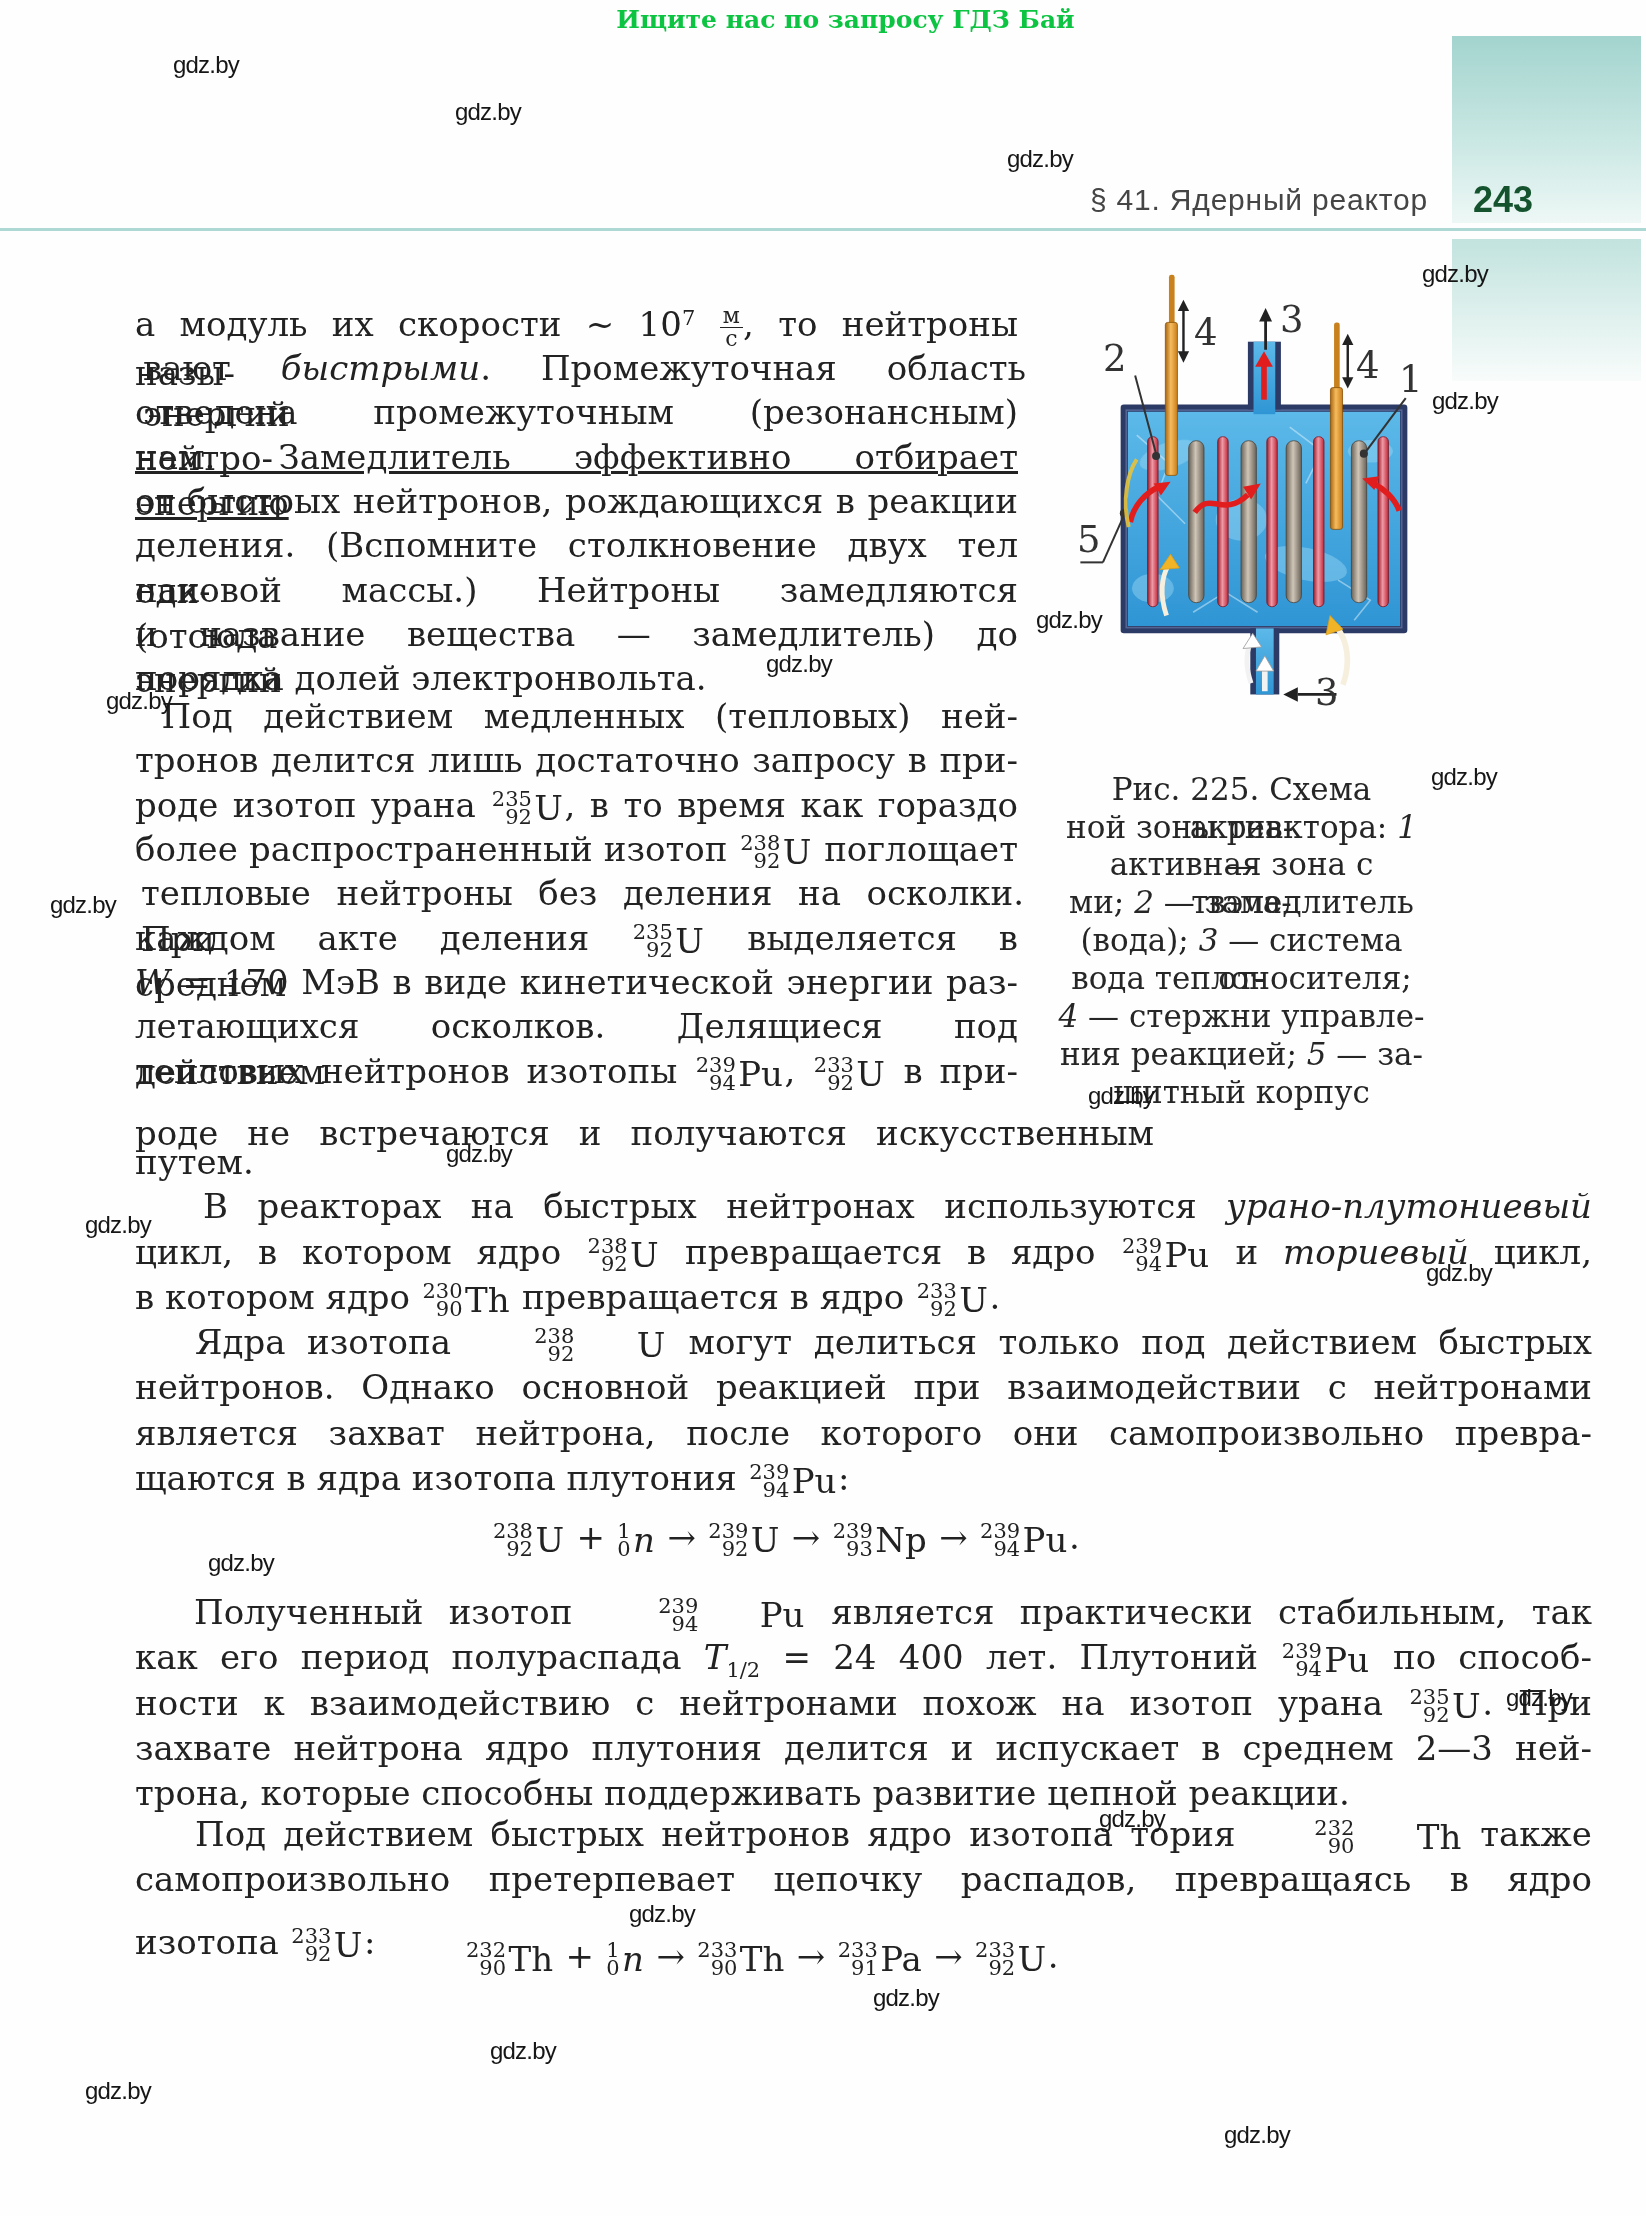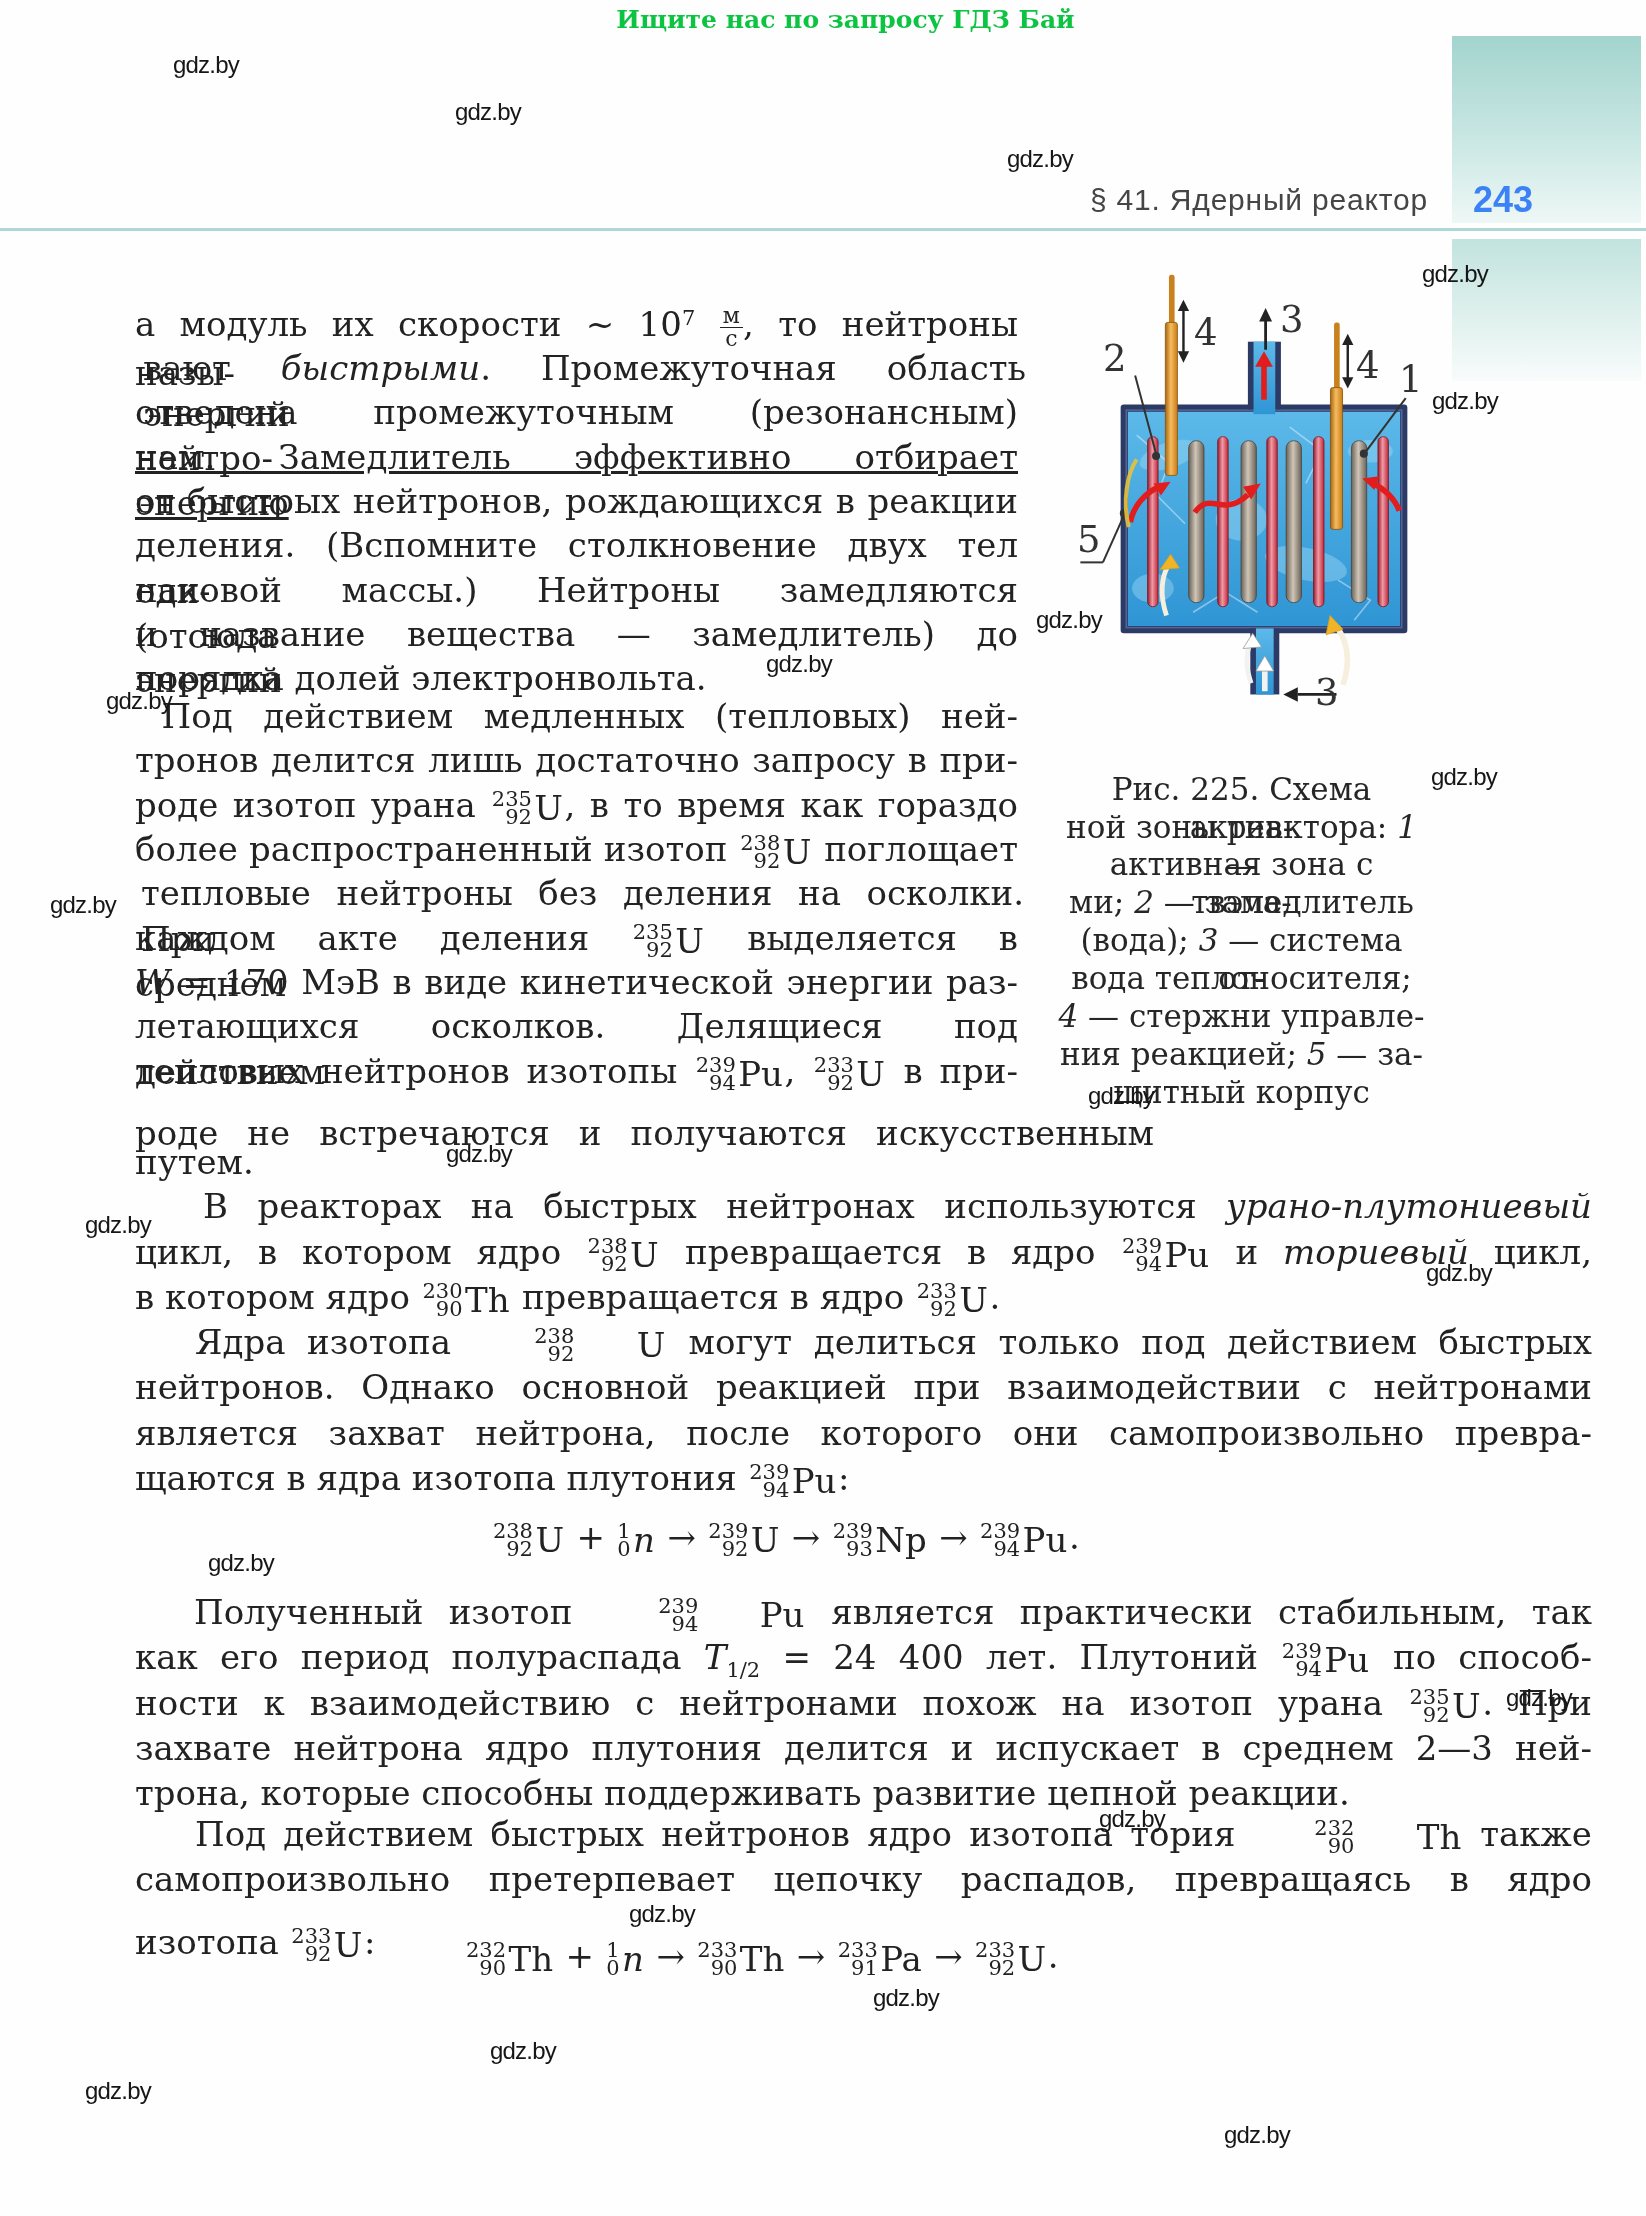--- a/index.html
+++ b/index.html
@@ -3,21 +3,21 @@
 <meta charset="utf-8">
 <style>
   html,body{margin:0;padding:0;background:#888;}
   #page{position:relative;width:1647px;height:2216px;background:#fefefe;overflow:hidden;
         font-family:"DejaVu Serif","Liberation Serif",serif;color:#222;padding-left:44px;}
   #notice{position:absolute;top:4.8px;left:0;width:100%;text-align:center;font-size:25px;font-weight:700;}
   .wm{position:absolute;font-family:"Liberation Sans","DejaVu Sans",sans-serif;font-size:24px;
       color:#161616;letter-spacing:-0.8px;white-space:nowrap;}
   #hdr-title{position:absolute;left:1090px;top:183px;font-size:30px;color:#454545;letter-spacing:0.8px;
       font-family:"Liberation Sans","DejaVu Sans",sans-serif;}
-  #hdr-num{position:absolute;left:1473px;top:179px;font-size:36px;font-weight:700;color:#3b82f6;
+  #hdr-num{position:absolute;left:1473px;top:179px;font-size:36px;font-weight:700;color:#14532d;
       font-family:"Liberation Sans","DejaVu Sans",sans-serif;}
   #tealbox1{position:absolute;left:1452px;top:36px;width:189px;height:187px;
       background:linear-gradient(180deg,#a3d4ce 0%,#c9e7e3 55%,#eef8f6 100%);}
   #tealbox2{position:absolute;left:1452px;top:239px;width:189px;height:142px;
       background:linear-gradient(180deg,#c2e3de 0%,#e2f2ef 60%,#f8fcfb 100%);}
   #hrule{position:absolute;left:0;top:228px;width:1647px;height:3.2px;background:#aed8d4;}
   .tline{position:absolute;font-size:34px;line-height:46px;white-space:normal;}
   .just{text-align:justify;text-align-last:justify;}
   .left{text-align:left;}
   .center{text-align:center;}

